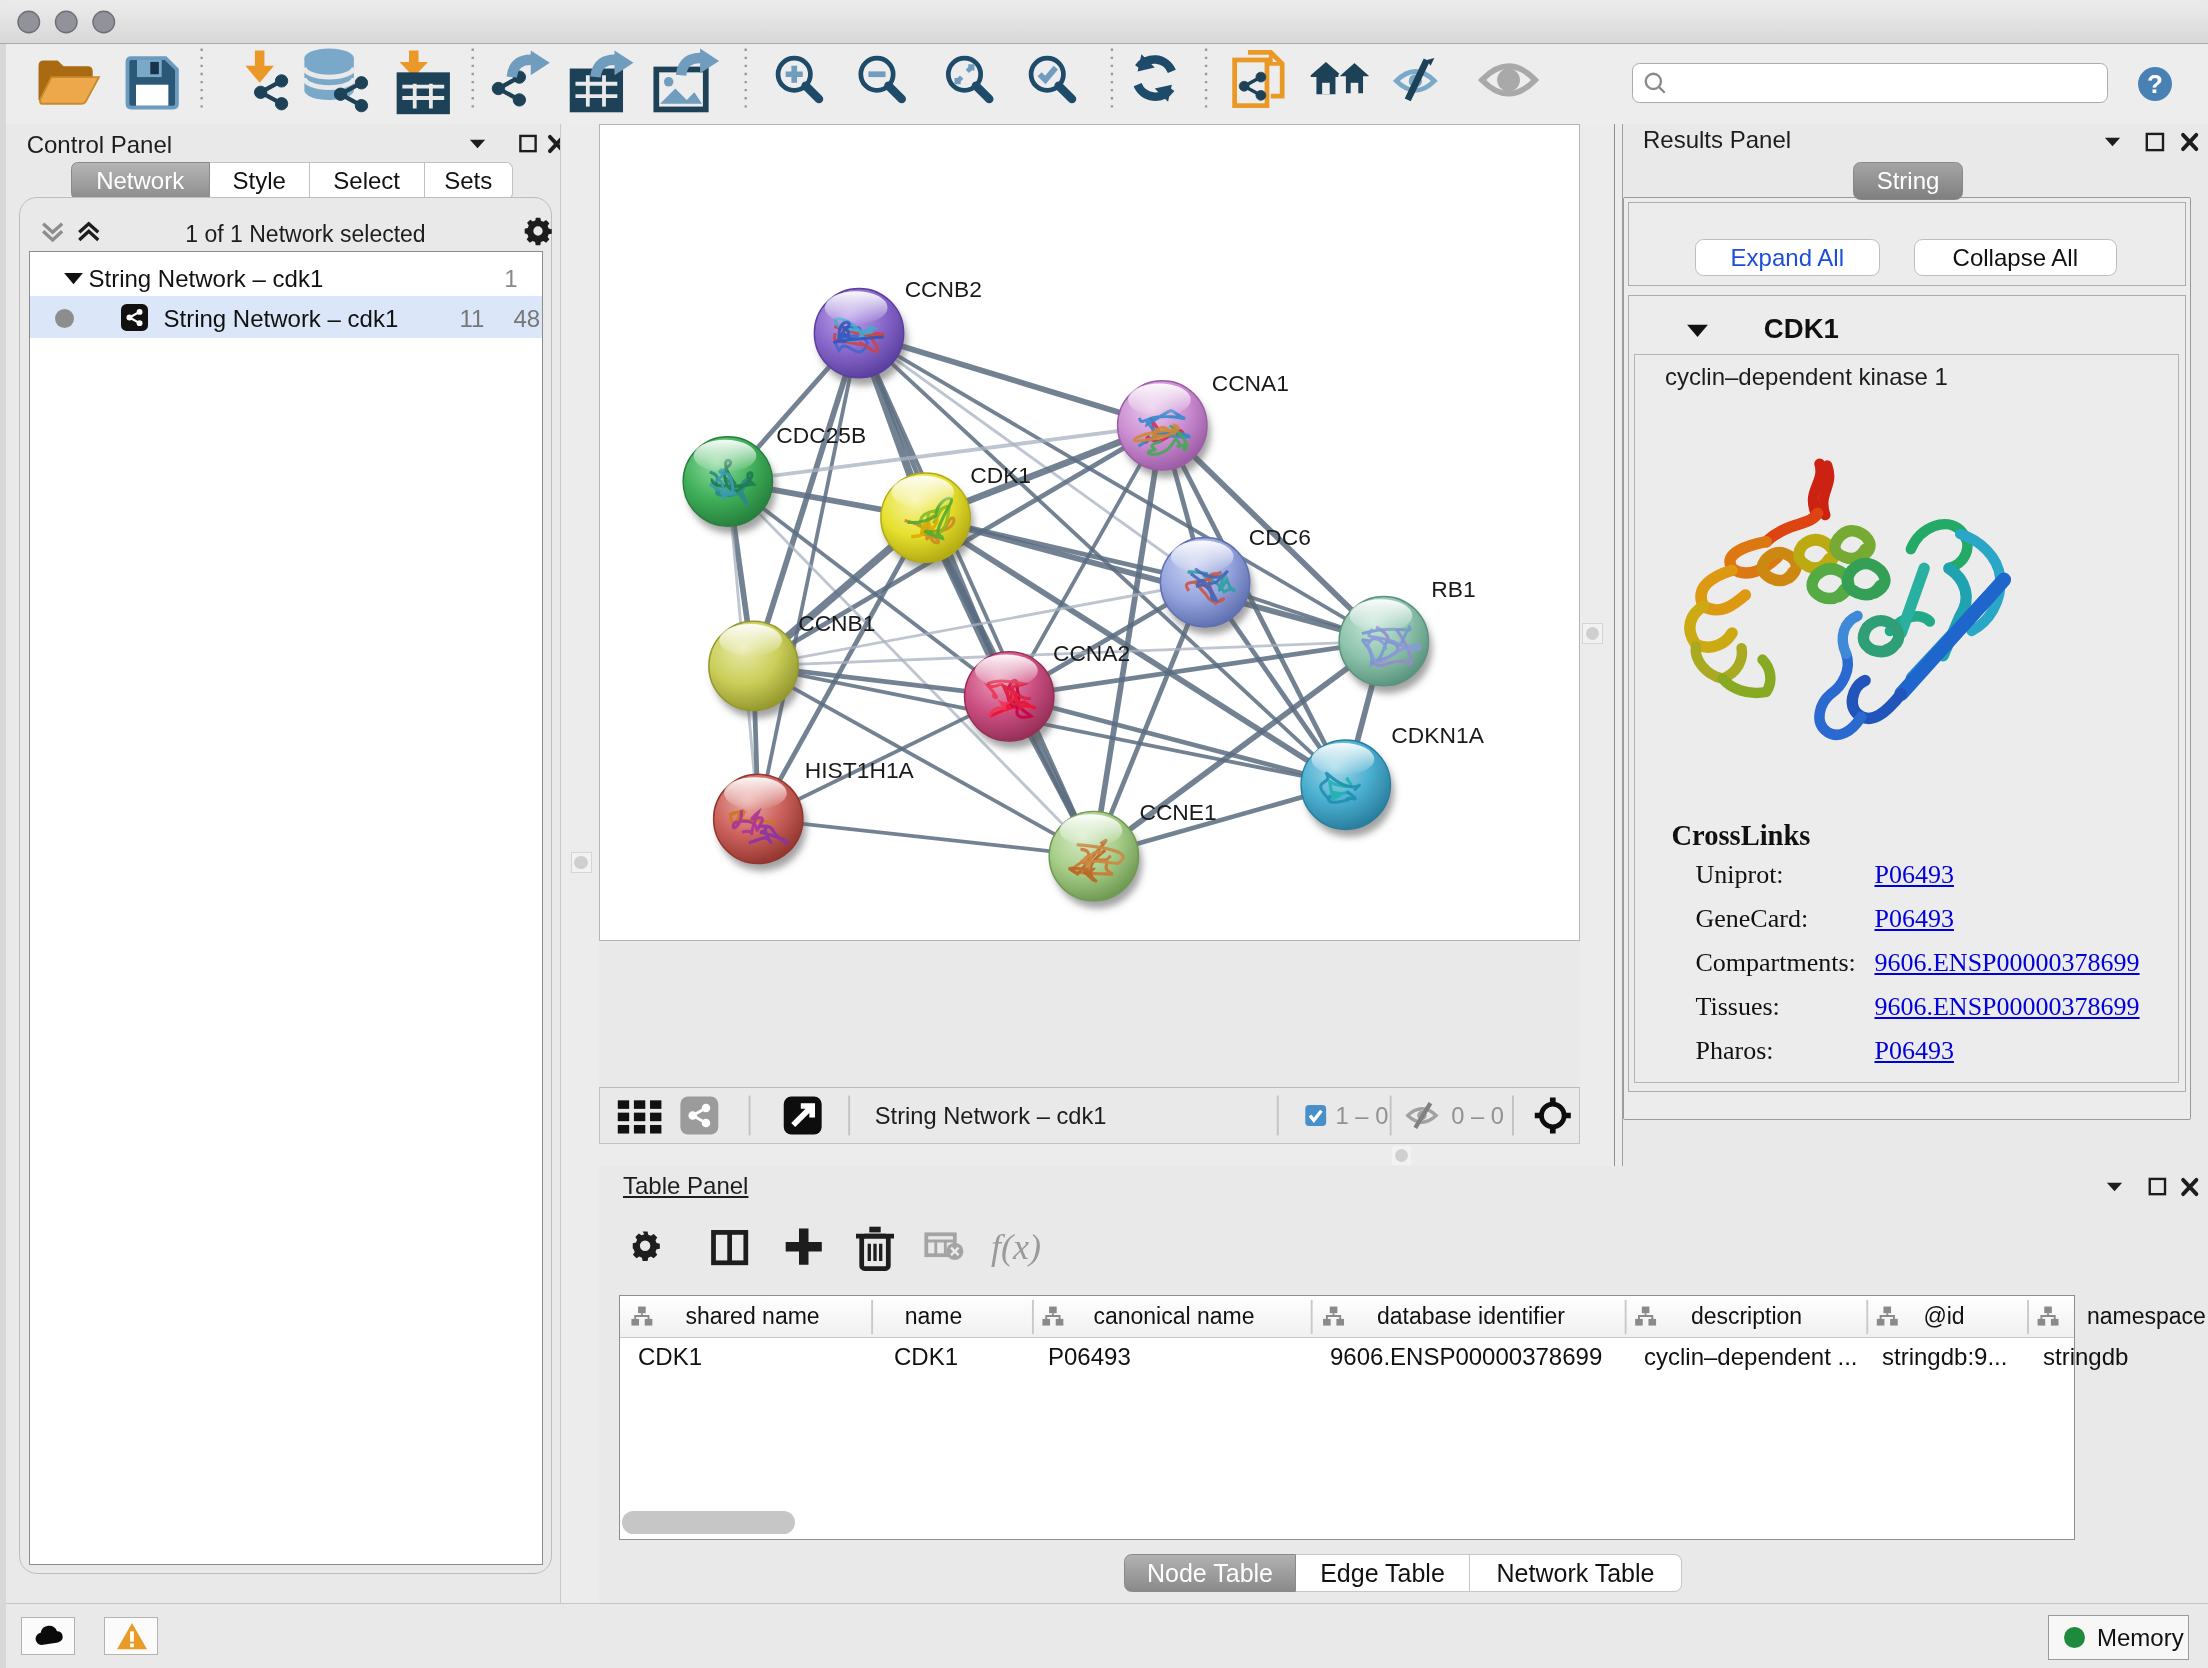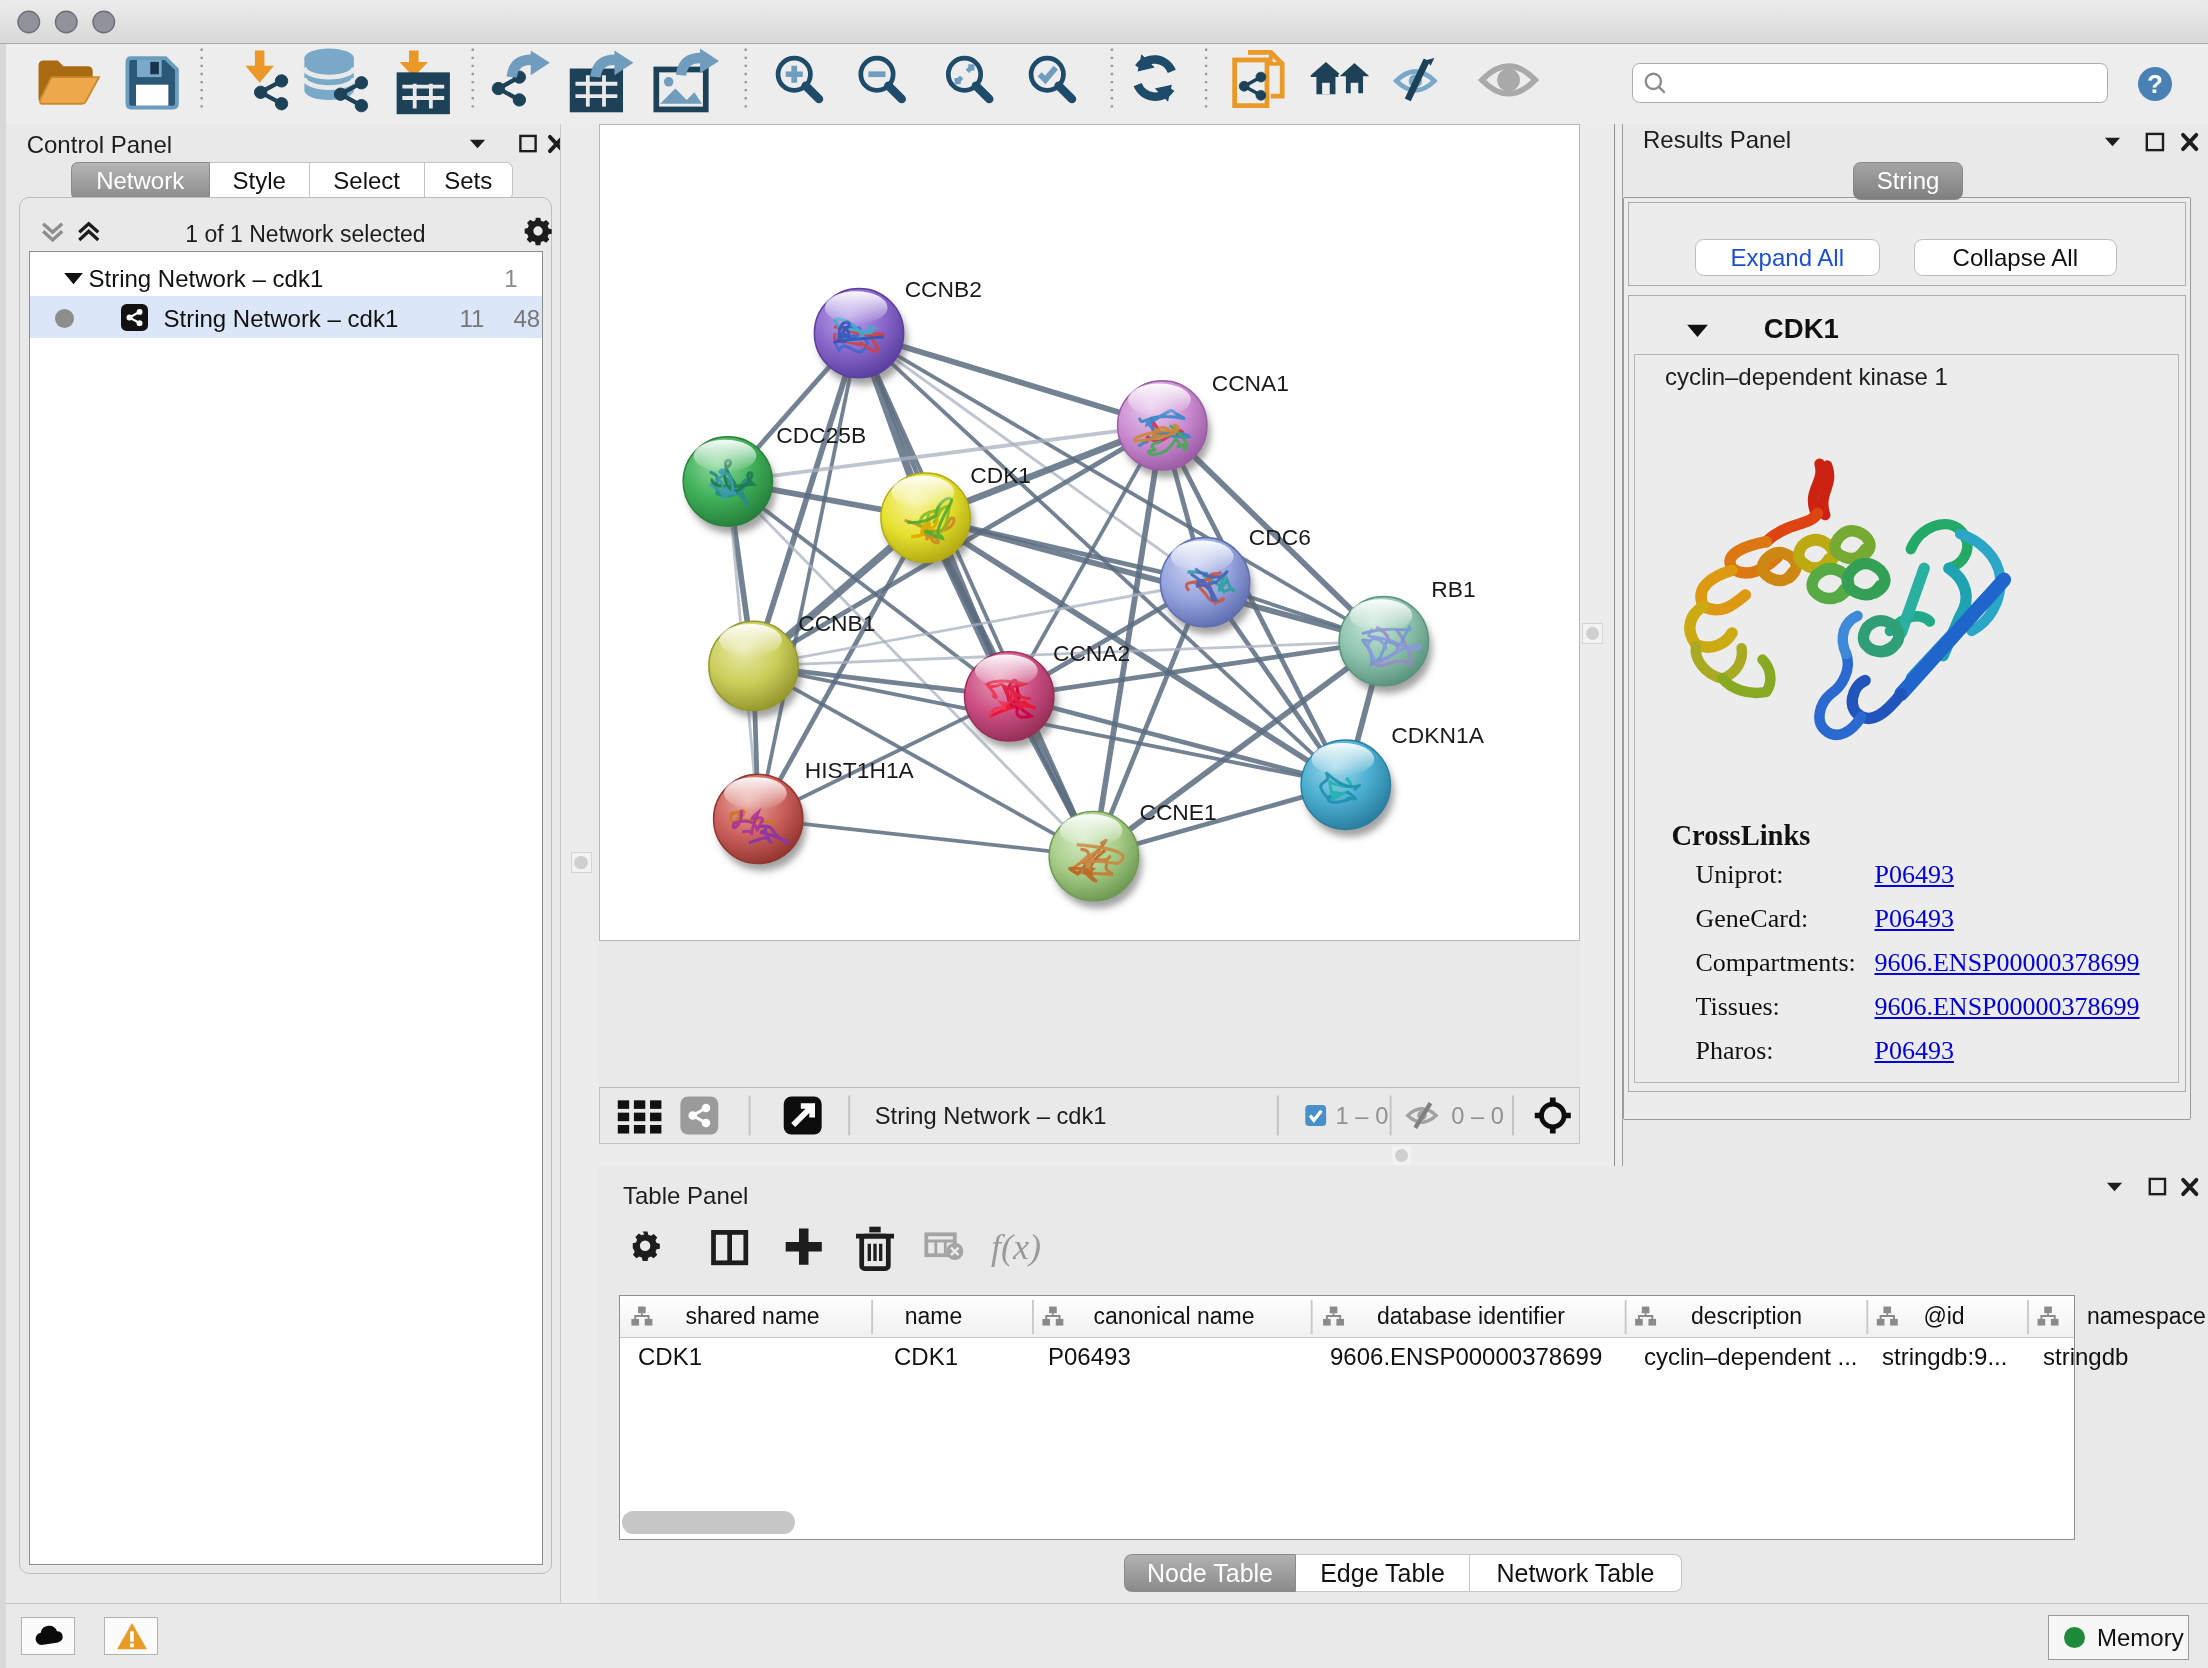--- a/index.html
+++ b/index.html
@@ -188,21 +188,21 @@
     <path d="M86 3 L100 18 M100 3 L86 18" stroke="#1d1d1d" stroke-width="4" stroke-linecap="round"></path>
   </svg>
 
   <div class="abs" style="left:65px;top:38px;height:38px;font-size:24px;">
     <div class="abs" style="left:0;top:0;width:139px;height:38px;background:linear-gradient(#b5b5b5,#8c8c8c);border:1px solid #8a8a8a;border-radius:6.7px 0 0 6.7px;color:#fff;text-align:center;line-height:36px;">Network</div>
     <div class="abs" style="left:139px;top:0;width:100px;height:38px;background:#fff;border:1px solid #c2c2c2;border-left:none;color:#111;text-align:center;line-height:36px;">Style</div>
     <div class="abs" style="left:239px;top:0;width:115px;height:38px;background:#fff;border:1px solid #c2c2c2;border-left:none;color:#111;text-align:center;line-height:36px;">Select</div>
     <div class="abs" style="left:354px;top:0;width:88px;height:38px;background:#fff;border:1px solid #c2c2c2;border-left:none;border-radius:0 6.7px 6.7px 0;color:#111;text-align:center;line-height:36px;">Sets</div>
   </div>
 
-  <div class="abs" style="left:13.3px;top:73px;width:533px;height:1377px;border:1px solid #bdbdbd;border-radius:10px;background:#e9e9e9;">
+  <div class="abs" style="left:13.3px;top:73px;width:533px;height:1377px;border:1px solid #bdbdbd;border-radius:18px;background:#e9e9e9;">
 
     <svg class="abs" style="left:21px;top:21px;" width="67" height="28.5" viewBox="0 0 70 30">
       <path d="M2 5 L12 14 L22 5 M2 13 L12 22 L22 13" fill="none" stroke="#8d8d8d" stroke-width="3.5"></path>
       <path d="M40 14 L50 5 L60 14 M40 22 L50 13 L60 22" fill="none" stroke="#1d1d1d" stroke-width="3.5"></path>
     </svg>
     <div class="abs" style="left:38px;top:23px;width:495px;text-align:center;font-size:23px;color:#1d1d1d;">1 of 1 Network selected</div>
     <svg class="abs" style="left:502px;top:17px;" width="32" height="32" viewBox="0 0 24 24">
       <path fill="#1d1d1d" d="M12 8.5A3.5 3.5 0 1 0 12 15.5 3.5 3.5 0 1 0 12 8.5zM10.3 2h3.4l.5 2.3 1.9.8 2-1.3 2.4 2.4-1.3 2 .8 1.9 2.3.5v3.4l-2.3.5-.8 1.9 1.3 2-2.4 2.4-2-1.3-1.9.8-.5 2.3h-3.4l-.5-2.3-1.9-.8-2 1.3-2.4-2.4 1.3-2-.8-1.9L2 13.7v-3.4l2.3-.5.8-1.9-1.3-2 2.4-2.4 2 1.3 1.9-.8z"></path>
     </svg>
 
@@ -575,21 +575,21 @@
           <div>P06493</div>
           <div>9606.ENSP00000378699</div>
           <div>9606.ENSP00000378699</div>
           <div>P06493</div>
       </div>
     </div>
   </div>
 </div>
 
 <div class="abs" style="left:599px;top:1166px;width:1609px;height:437px;background:#e9e9e9;">
-  <div class="panelhead abs" style="left:24px;top:16px;">Table Panel</div>
+  <div class="panelhead abs" style="left:24px;top:6px;text-decoration:underline;">Table Panel</div>
   <svg class="abs" style="left:1506px;top:10.5px;" width="100" height="21" viewBox="0 0 105 22">
     <path d="M2 6 L18 6 L10 15 Z" fill="#1d1d1d"></path>
     <rect x="47" y="2" width="16" height="16" fill="none" stroke="#1d1d1d" stroke-width="2.5"></rect>
     <path d="M82 3 L96 18 M96 3 L82 18" stroke="#1d1d1d" stroke-width="4" stroke-linecap="round"></path>
   </svg>
 
   <svg class="abs" style="left:0;top:55px;" width="1141" height="57" viewBox="0 0 1200 60">
     <g transform="translate(30,8)">
       <path fill="#1d1d1d" d="M18 12.5A5.5 5.5 0 1 0 18 23.5 5.5 5.5 0 1 0 18 12.5zM15.4 3h5.2l.7 3.4 2.9 1.2 2.9-1.9 3.7 3.7-1.9 2.9 1.2 2.9 3.4.7v5.2l-3.4.7-1.2 2.9 1.9 2.9-3.7 3.7-2.9-1.9-2.9 1.2-.7 3.4h-5.2l-.7-3.4-2.9-1.2-2.9 1.9-3.7-3.7 1.9-2.9-1.2-2.9L5 20.6v-5.2l3.4-.7 1.2-2.9-1.9-2.9 3.7-3.7 2.9 1.9 2.9-1.2z"></path>
     </g>

